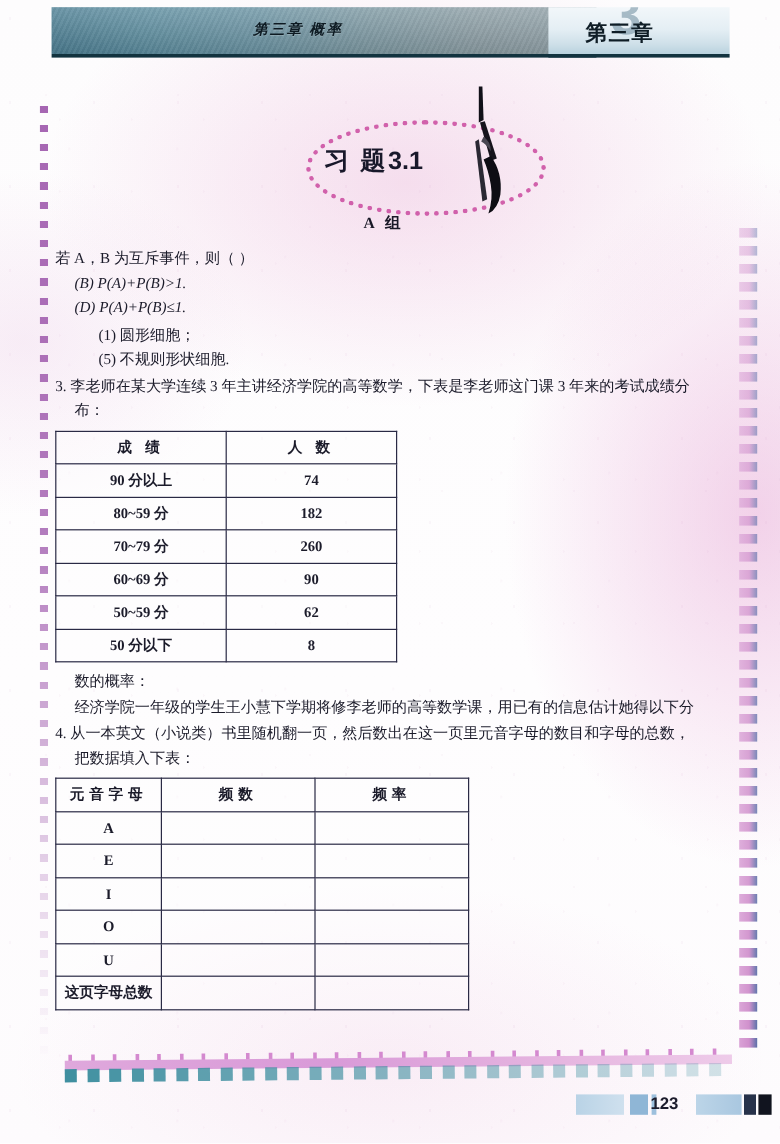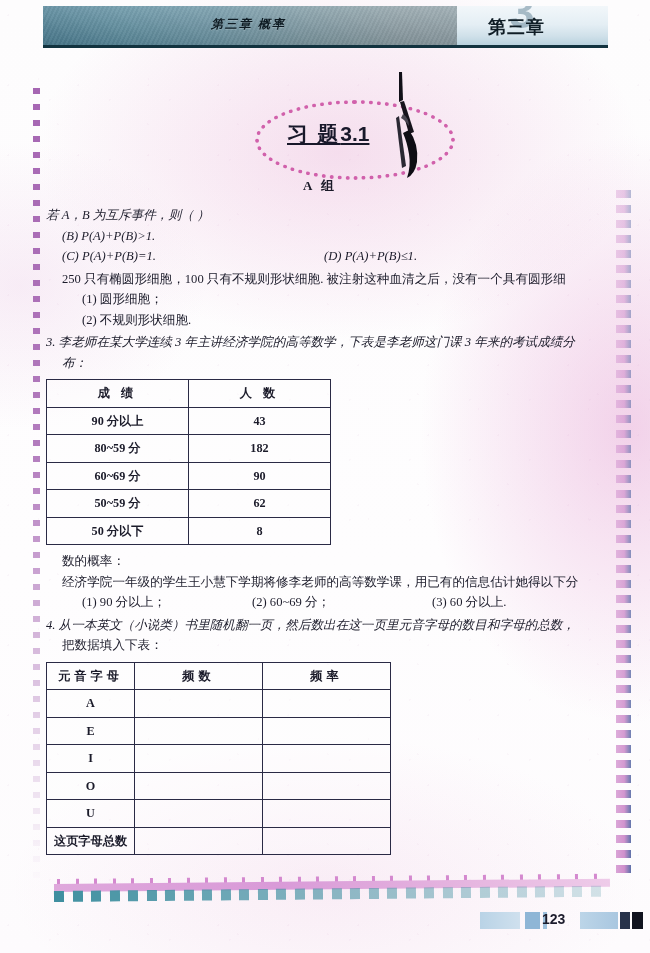--- a/index.html
+++ b/index.html
@@ -160,29 +160,28 @@
     left: 10px;
     top: 28px;
     width: 192px;
     height: 72px;
     border-radius: 50%;
     border: 4px dotted #cf5aa8;
     opacity: .95;
   }
   .ex-title {
     position: absolute;
-    left: 42px;
+    left: 25px;
     top: 48px;
     font-size: 21px;
     font-weight: bold;
     letter-spacing: 2px;
     color: #18182a;
     white-space: nowrap;
     font-family: "Liberation Serif", serif;
-    text-decoration: underline;
   }
   .ex-title .num {
     font-family: "Liberation Sans", sans-serif;
     letter-spacing: 0px;
   }
   .group-label {
     position: absolute;
     left: 58px;
     top: 105px;
     font-size: 13px;
@@ -215,21 +214,20 @@
   }
   .q-line {
     text-indent: 0;
   }
   .q-body {
     margin-left: 16px;
   }
   .hang {
     padding-left: 16px;
     text-indent: -16px;
-    font-style: italic;
   }
   .opts {
     display: flex;
     margin-left: 16px;
   }
   .opt {
     width: 50%;
     white-space: nowrap;
   }
   .math {
@@ -426,74 +424,71 @@
 </div>
 
 <div class="content">
 
   <div class="q">
     <div class="q-line hang">若 A，B 为互斥事件，则（      ）</div>
     <div class="opts">
       <div class="opt math">(B)  P(A)+P(B)&gt;1.</div>
     </div>
     <div class="opts">
-      <div class="opt math">(C)  P(A)+P(B)=1.</div>
       <div class="opt math">(D)  P(A)+P(B)≤1.</div>
     </div>
   </div>
 
   <div class="q">
-    <div class="q-body">250 只有椭圆形细胞，100 只有不规则形状细胞. 被注射这种血清之后，没有一个具有圆形细</div>
     <div class="sub-list">
       <div>(1) 圆形细胞；</div>
-      <div>(2) 不规则形状细胞.</div>
+      <div>(5) 不规则形状细胞.</div>
     </div>
   </div>
 
   <div class="q">
     <div class="q-line hang"><span>3.</span> <span>李老师在某大学连续 3 年主讲经济学院的高等数学，下表是李老师这门课 3 年来的考试成绩分布：</span></div>
 
     <table class="bk t1">
       <thead>
         <tr>
           <th>成  绩</th>
           <th>人  数</th>
         </tr>
       </thead>
       <tbody>
         <tr>
           <td>90 分以上</td>
-          <td>43</td>
+          <td>74</td>
         </tr>
         <tr>
           <td>80~59 分</td>
           <td>182</td>
         </tr>
         <tr>
+          <td>70~79 分</td>
+          <td>260</td>
+        </tr>
+        <tr>
           <td>60~69 分</td>
           <td>90</td>
         </tr>
         <tr>
           <td>50~59 分</td>
           <td>62</td>
         </tr>
         <tr>
           <td>50 分以下</td>
           <td>8</td>
         </tr>
       </tbody>
     </table>
 
     <div class="q-body">数的概率：</div>
     <div class="q-body">经济学院一年级的学生王小慧下学期将修李老师的高等数学课，用已有的信息估计她得以下分</div>
-    <div class="tri-row">
-      <div>(1) 90 分以上；</div>
-      <div>(2) 60~69 分；</div>
-      <div>(3) 60 分以上.</div>
-    </div>
   </div>
 
   <div class="q">
     <div class="q-line hang"><span>4.</span> <span>从一本英文（小说类）书里随机翻一页，然后数出在这一页里元音字母的数目和字母的总数，</span></div>
     <div class="q-body">把数据填入下表：</div>
 
     <table class="bk t2">
       <thead>
         <tr>
           <th>元音字母</th>

